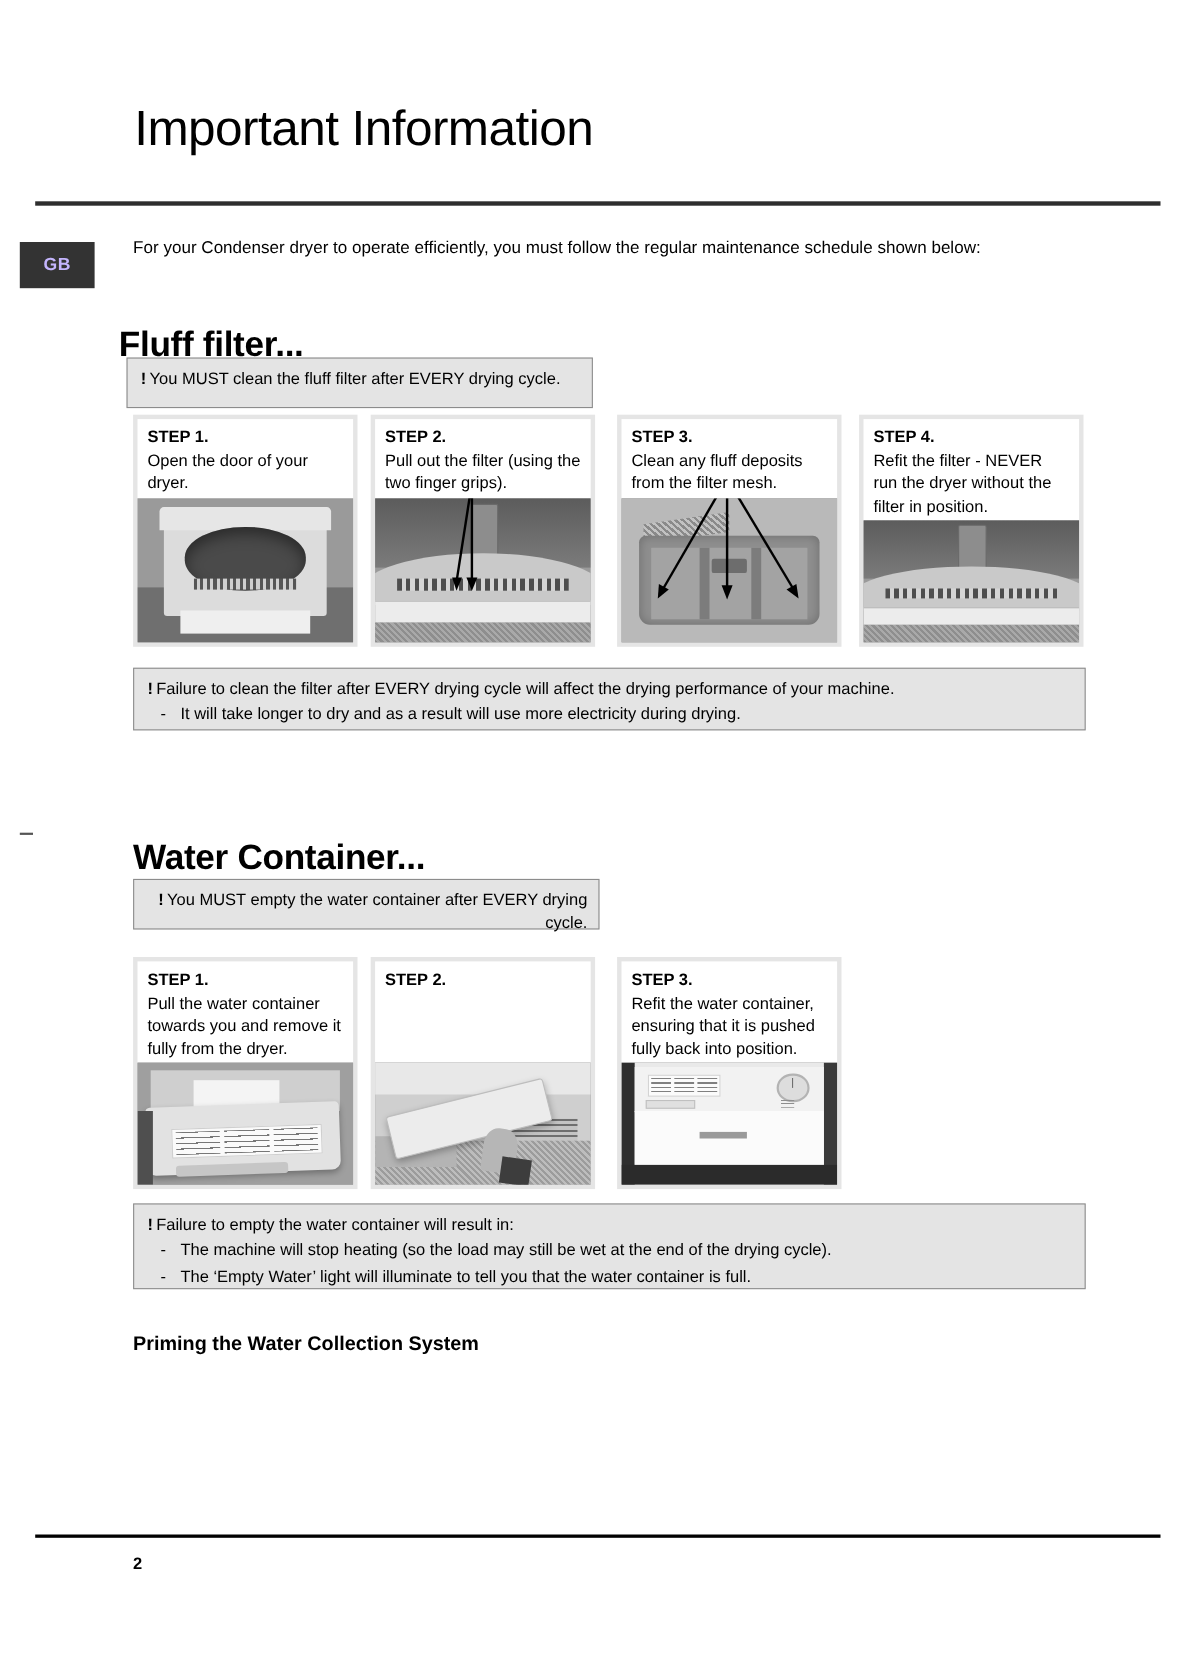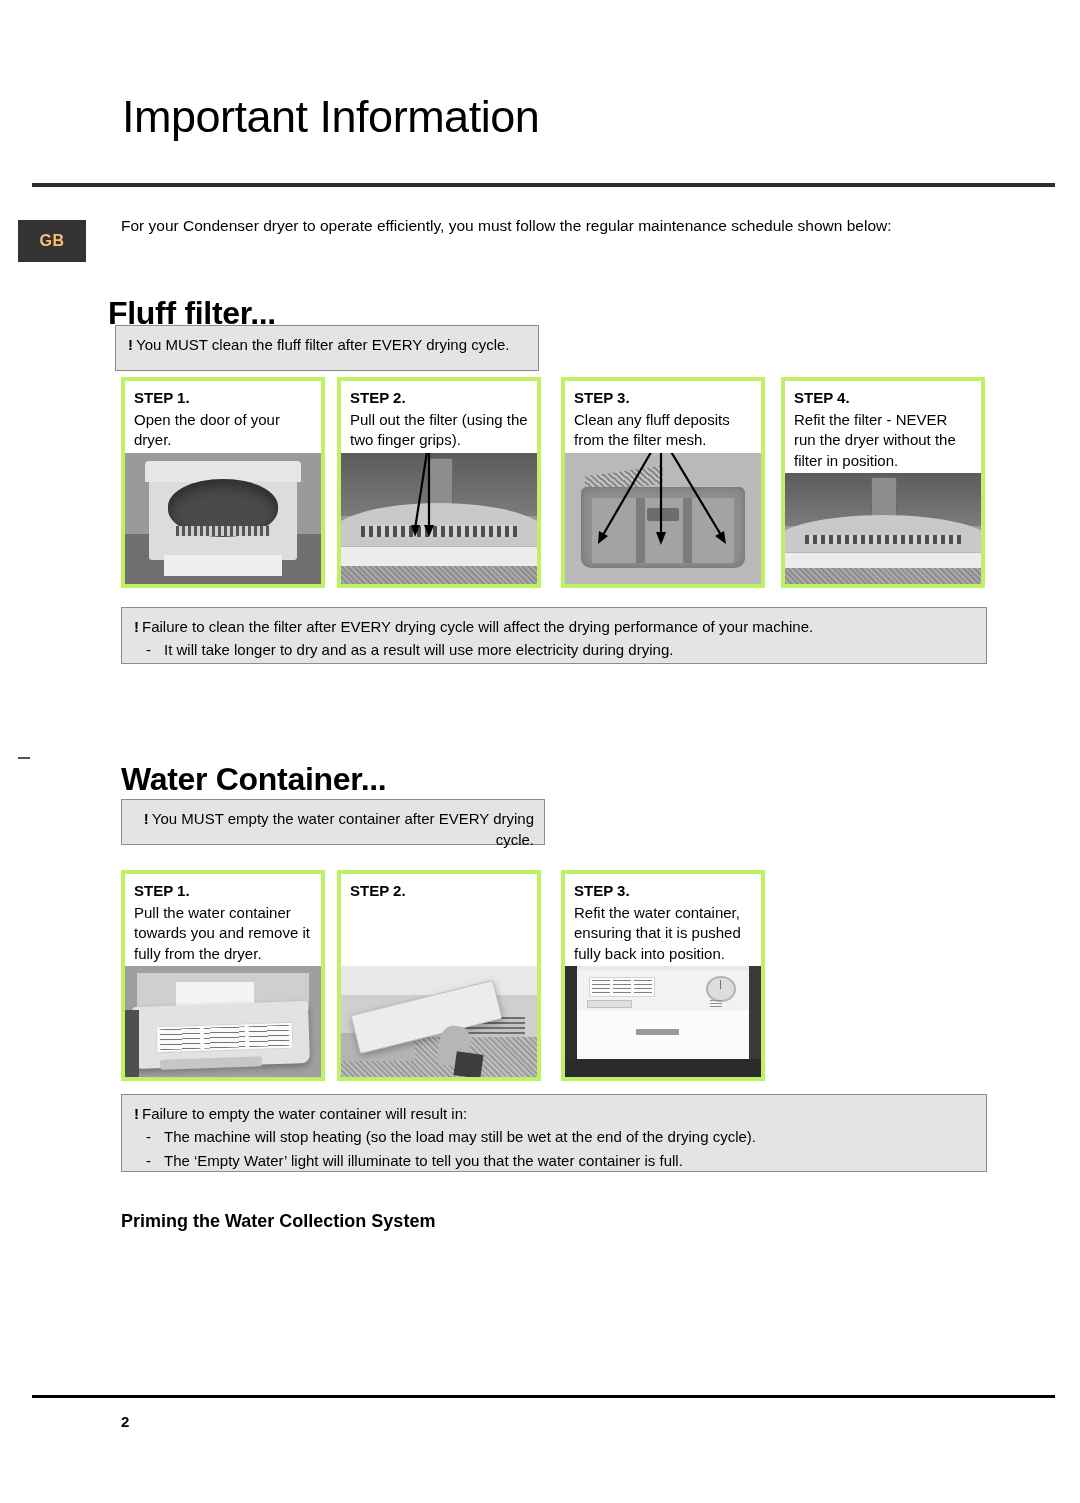--- a/index.html
+++ b/index.html
@@ -41,21 +41,21 @@
     background: #2e2e2e;
   }
 
   .gb-badge {
     position: absolute;
     left: 18px;
     top: 220px;
     width: 68px;
     height: 42px;
     background: #333333;
-    color: #fdba74;
+    color: #c4b5fd;
     font-size: 16px;
     font-weight: bold;
     display: flex;
     align-items: center;
     justify-content: center;
     letter-spacing: 0.5px;
   }
 
   .intro-text {
     position: absolute;
@@ -113,21 +113,21 @@
     margin-top: 2px;
   }
   .notice-bullet .dash {
     position: absolute;
     left: 12px;
   }
 
   
   .step-card {
     position: absolute;
-    background: #bef264;
+    background: #e5e5e5;
     padding: 4px;
     box-sizing: border-box;
   }
   .step-text {
     background: #ffffff;
     box-sizing: border-box;
     padding: 7px 8px 5px 9px;
     font-size: 15px;
     line-height: 1.38;
   }

